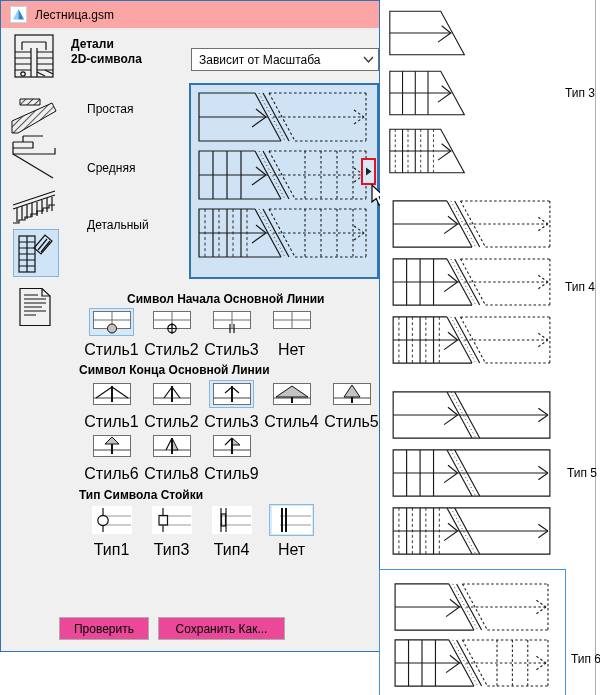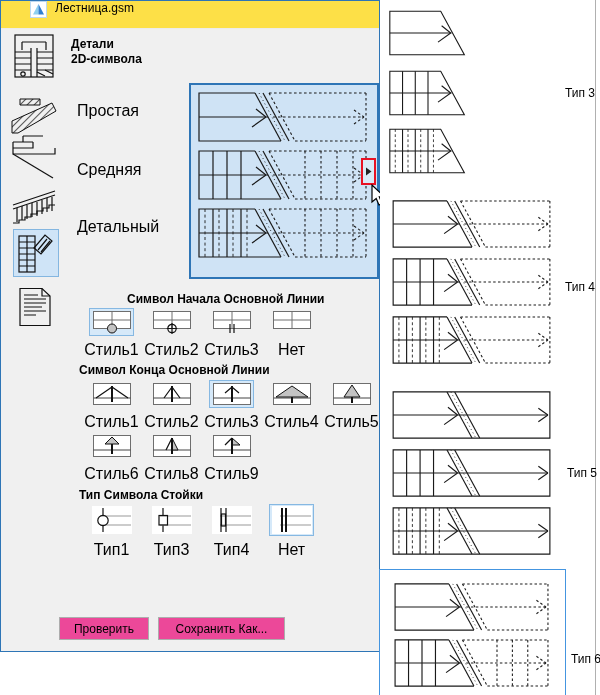--- a/index.html
+++ b/index.html
@@ -1,29 +1,29 @@
 <!DOCTYPE html>
 <html><head>
 <meta charset="utf-8">
 <style>
   html,body{margin:0;padding:0;background:#fff;}
   #screen{position:relative;width:600px;height:695px;background:#ffffff;overflow:hidden;
           font-family:"Liberation Sans", sans-serif;color:#000;}
   
   #dialog{position:absolute;left:0;top:0;width:380px;height:652px;box-sizing:border-box;
           border:1px solid #2e75b6;background:#f0f0f0;}
-  #titlebar{position:absolute;left:0;top:0;right:0;height:27px;background:#fde047;
-            display:flex;border-bottom:1px solid #ececec;padding-left:20px;}
+  #titlebar{position:absolute;left:0;top:0;right:0;height:27px;background:#fca5a5;
+            display:flex;align-items:center;border-bottom:1px solid #ececec;}
   #title-icon{margin-left:9px;width:17px;height:17px;flex:0 0 auto;}
   #title-text{margin-left:8px;font-size:12px;}
   
   .side-ic{position:absolute;}
   .side-sel{position:absolute;left:12px;top:228px;width:46px;height:48px;box-sizing:border-box;
             background:#cfe4f7;border:1px solid #84b6e0;display:flex;align-items:center;justify-content:center;}
-  .side-label{position:absolute;left:76px;font-size:16px;text-align:center;}
+  .side-label{position:absolute;left:86px;font-size:12px;text-align:center;}
   #details-label{position:absolute;left:70px;top:36px;font-size:12px;font-weight:bold;line-height:15px;}
   
   #scale-dd{position:absolute;left:190px;top:47px;width:188px;height:23px;box-sizing:border-box;
             background:#fff;border:1px solid #707070;display:flex;align-items:center;font-size:12px;}
   #scale-dd .txt{padding-left:7px;flex:1 1 auto;white-space:nowrap;overflow:hidden;}
   #scale-dd .chev{width:18px;flex:0 0 auto;}
   
   #preview{position:absolute;left:188px;top:82px;width:190px;height:196px;box-sizing:border-box;
            background:#cfe3f5;border:2px solid #2e75b6;}
   #preview svg{position:absolute;left:6px;}
@@ -130,20 +130,26 @@
     </svg>
 
     <div id="details-label">
       <div>Детали</div>
       <div>2D-символа</div>
     </div>
     <div class="side-label" style="top:101px;">Простая</div>
     <div class="side-label" style="top:160px;">Средняя</div>
     <div class="side-label" style="top:217px;">Детальный</div>
 
+    <div id="scale-dd">
+      <span class="txt">Зависит от Масштаба</span>
+      <svg class="chev" width="18" height="10" viewBox="0 0 18 10">
+        <path d="M4,2 L8.5,7 L13,2" stroke="#3c3c3c" stroke-width="1.4" fill="none"></path>
+      </svg>
+    </div>
 
     <div id="preview">
       <svg class="stair" style="top:6px;" width="172" height="52" viewBox="0 0 172 52">
           <path d="M58,2 L2,2 L2,50 L84,50" class="sl"></path>
           <path d="M58,2 L84,50" class="sl"></path>
           <path d="M66,2 L92,50" class="sl"></path>
           <path d="M62,2 L88,50" class="d3"></path>
           <path d="M2,26 L71,26" class="sl"></path>
           <path d="M72,2 H169 M169,2 V50 M98,50 H169 M72,2 L98,50" class="d2"></path>
           <path d="M76,26 H166" class="d2"></path>

